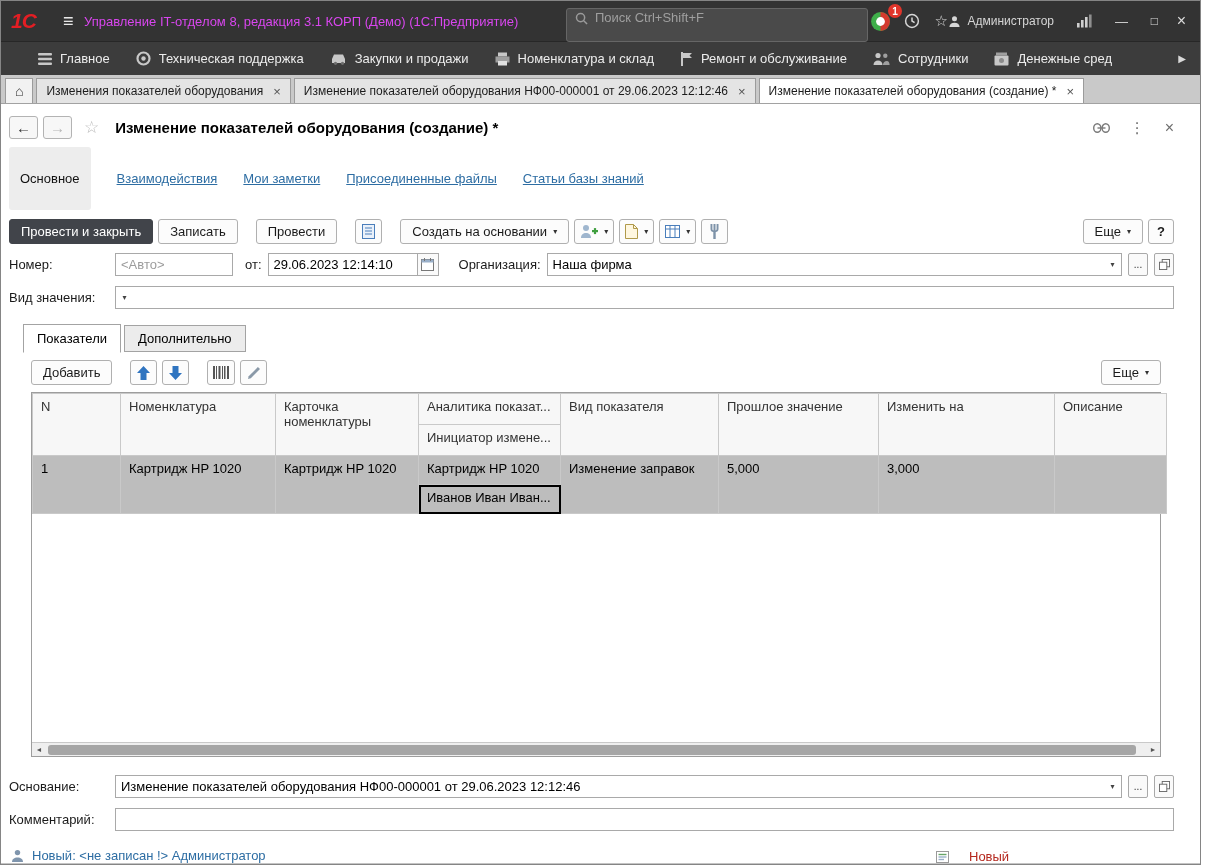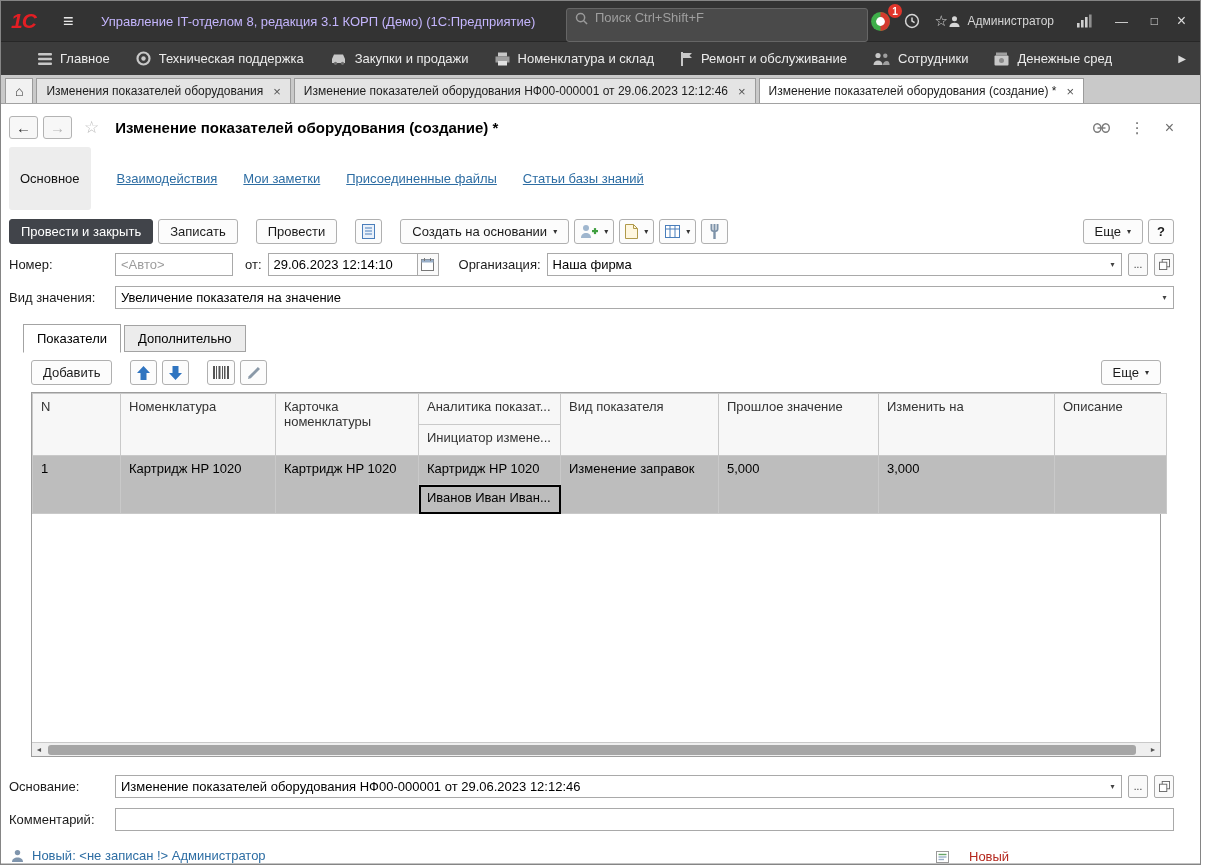--- a/index.html
+++ b/index.html
@@ -5,21 +5,21 @@
   *{margin:0;padding:0;box-sizing:border-box}
   html,body{width:1205px;height:865px;overflow:hidden}
   body{font-family:"Liberation Sans","DejaVu Sans",sans-serif;background:#fff;font-size:13px}
   .window{width:1201px;height:865px;border:1px solid #858585;background:#fff;display:flex;flex-direction:column}
 
   
   .titlebar{height:40px;background:#333;position:relative;color:#ddd;flex:none}
   .titem{position:absolute;top:0;height:40px;display:flex;align-items:center;gap:6px;white-space:nowrap}
   .logo{left:10px;font-style:italic;font-weight:bold;font-size:21px;color:#e31e24;letter-spacing:-1px}
   .t-burger{left:62px;font-size:18px;color:#e8e8e8;cursor:pointer}
-  .t-title{left:100px;font-size:13px;color:#c4b5fd}
+  .t-title{left:83px;font-size:13px;color:#d946ef}
   .t-search{left:565px;top:7px;height:26px;width:302px;background:#4a4a4a;border:1px solid #666;border-radius:3px;display:flex;align-items:flex-end;gap:7px;padding:16px 8px;color:#9f9f9f;cursor:text}
   .svc{right:308px;cursor:pointer}
   .badge{position:absolute;right:298px;top:3px;min-width:14px;height:14px;border-radius:8px;background:#e2352b;color:#fff;font-size:10px;font-weight:bold;display:flex;align-items:center;justify-content:center;padding:0 3px;z-index:2}
   .ti-clock{right:280px;cursor:pointer}
   .ti-star{right:252px;font-size:15px;color:#d6d6d6;cursor:pointer}
   .ti-user{right:146px;font-size:12px;color:#d6d6d6;cursor:pointer}
   .ti-net{right:108px;cursor:pointer}
   .ti-min{right:72px;font-size:13px;color:#ddd;cursor:pointer}
   .ti-max{right:42px;font-size:12px;color:#ddd;cursor:pointer}
   .ti-close{right:14px;font-size:16px;color:#ddd;cursor:pointer}
@@ -357,21 +357,20 @@
         <svg width="11" height="11" viewBox="0 0 12 12">
             <rect x="3.5" y="0.5" width="8" height="8" fill="#fff" stroke="#666"></rect>
             <rect x="0.5" y="3.5" width="8" height="8" fill="#fff" stroke="#666"></rect>
           </svg>
       </button>
     </div>
 
     <div class="frow">
       <span class="lbl lw">Вид значения:</span>
       <div class="combo grow">
-        <input class="tinput" value="Увеличение показателя на значение" style="">
         <span class="caretbox">▾</span>
       </div>
     </div>
 
     <div class="subtabs">
       <div class="stab active">Показатели</div>
       <div class="stab">Дополнительно</div>
     </div>
 
     <div class="tpanel">

